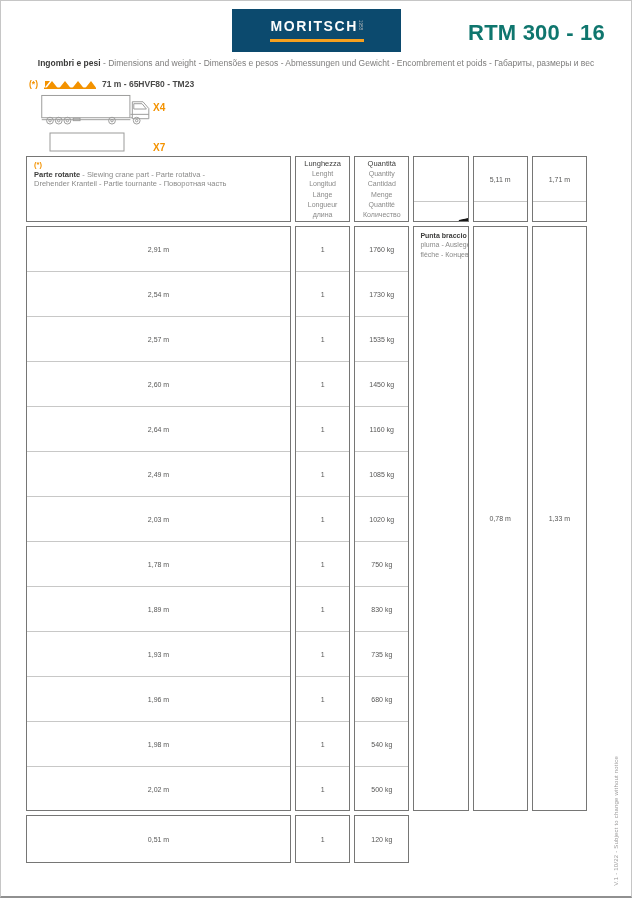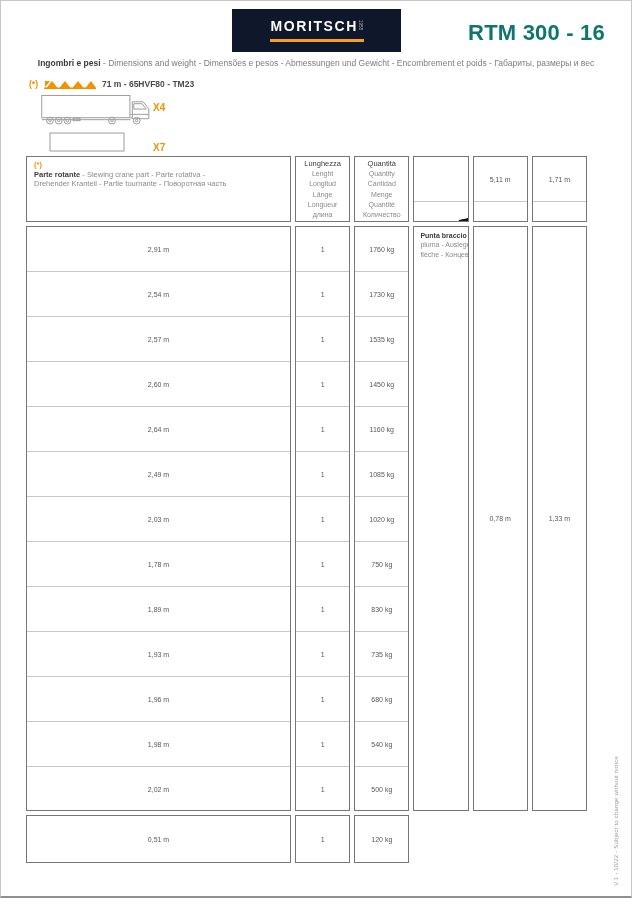--- a/index.html
+++ b/index.html
@@ -2,21 +2,21 @@
 <html><head>
 <meta charset="utf-8">
 <style>
   * { margin:0; padding:0; box-sizing:border-box; }
   html,body { background:#fff; }
   body { width:632px; height:898px; font-family:"Liberation Sans", sans-serif; position:relative; }
   .page { position:absolute; inset:0; border:1px solid #C6C6C6; border-bottom:2px solid #909090; background:#fff; overflow:hidden; }
 
   
   .top { position:relative; height:155px; }
-  .logo { position:absolute; left:231px; top:8px; width:169px; height:43px; background:#0f172a;
+  .logo { position:absolute; left:231px; top:8px; width:169px; height:43px; background:#0c4a6e;
           display:flex; flex-direction:column; align-items:center; justify-content:center; }
   .logo-row { display:flex; align-items:flex-start; }
   .logo-text { color:#FCFCFC; font-weight:bold; font-size:14px; letter-spacing:1.6px; line-height:14px; }
   .logo-year { color:#BBB; font-size:4.5px; writing-mode:vertical-rl; line-height:4.5px; margin-top:1px; }
   .logo-bar { width:94px; height:3px; margin-top:6px; }
   .model { position:absolute; right:26px; top:19px; font-size:22px; font-weight:bold; color:#0f766e; letter-spacing:0.2px; }
 
   .subtitle { position:absolute; top:57px; left:0; right:0; text-align:center; font-size:8.5px; color:#7D7C7B; }
   .subtitle b { color:#3C3C3B; }
 

